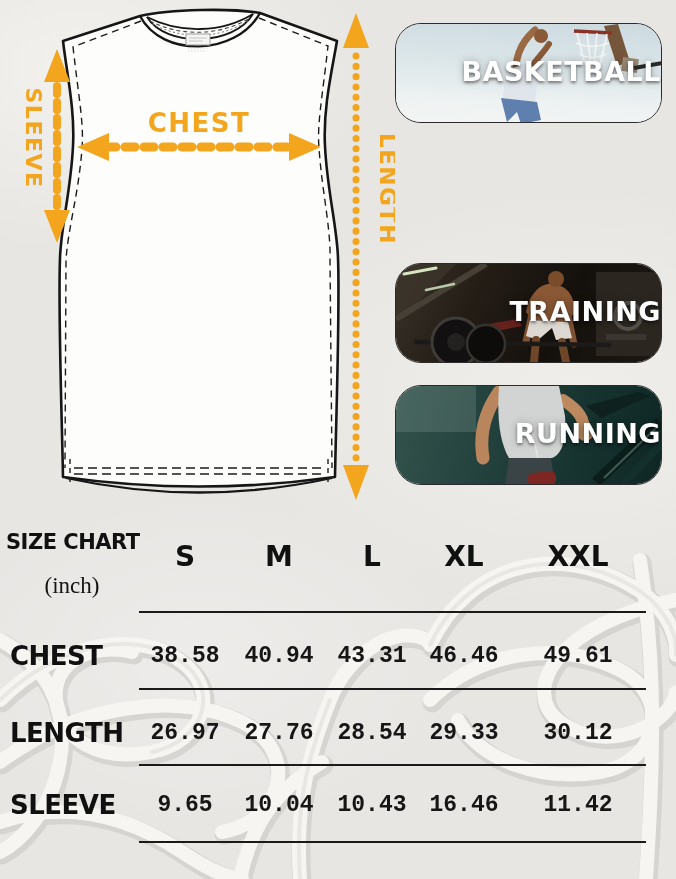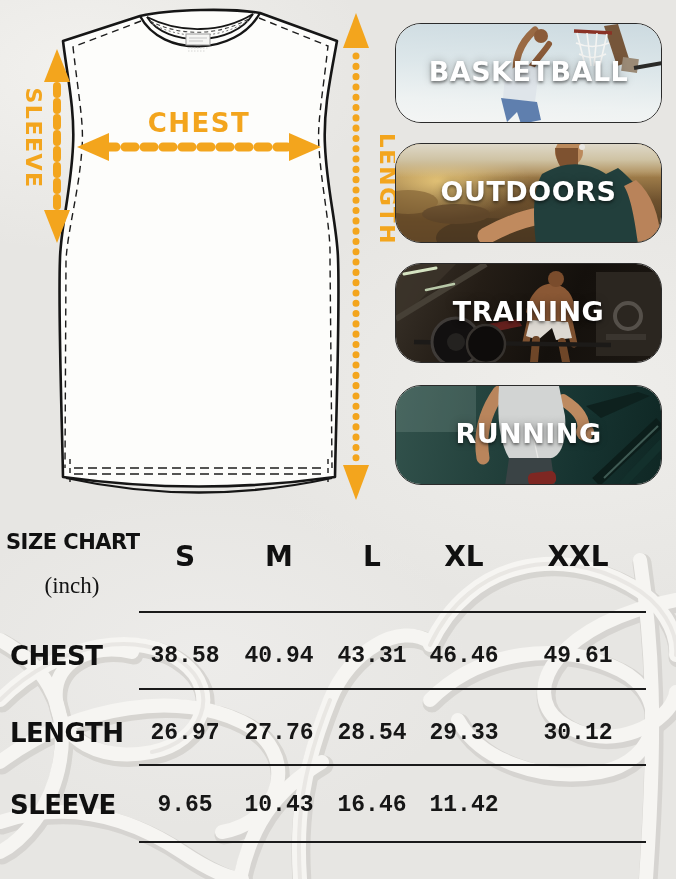--- a/index.html
+++ b/index.html
@@ -18,21 +18,21 @@
   .m-label{font-family:"DejaVu Sans", sans-serif;font-weight:bold;fill:#F3A51D}
   
   .card{
     position:absolute;left:395px;width:267px;height:100px;border-radius:26px;
     overflow:hidden;border:1.5px solid #2b2b2b;box-sizing:border-box;z-index:2;
   }
   .card .art{position:absolute;inset:0}
   .card .art svg{position:absolute;inset:0}
   .card .panel-label{
     position:absolute;left:0;right:0;top:50%;transform:translateY(-54%);
-    text-align:center;color:#fff;font-family:"DejaVu Sans", sans-serif;
+    text-align:right;color:#fff;font-family:"DejaVu Sans", sans-serif;
     font-weight:bold;font-size:27px;letter-spacing:.5px;
     text-shadow:0 2px 3px rgba(0,0,0,.45), 0 0 8px rgba(0,0,0,.25);
     z-index:3;
   }
   .art-basketball{background:linear-gradient(183deg,#ccdae0 0%,#dde7ea 45%,#eef2f2 78%,#f4f5f4 100%);}
   .art-outdoors{background:
       linear-gradient(to bottom,#ded8c8 0%,#cfc3a4 16%,rgba(207,195,164,0) 34%),
       radial-gradient(130px 55px at 16% 38%, rgba(238,206,126,.85), rgba(238,206,126,0) 70%),
       linear-gradient(180deg,#a8854f 28%,#6e512e 58%,#46341f 100%);}
   .art-training{background:linear-gradient(115deg,#3a332a 0%,#241d16 30%,#14100c 62%,#1d1813 100%);}
@@ -163,41 +163,20 @@
           <circle cx="145" cy="12" r="7" fill="#8a5a38"></circle>
           <path d="M 125,60 C 133,42 147,30 153,20" stroke="#8a5a38" stroke-width="6" stroke-linecap="round" fill="none"></path>
           <path d="M 109,52 C 115,40 135,38 143,46 L 139,78 L 107,74 Z" fill="#dfe5ea"></path>
           <path d="M 105,74 L 141,78 L 145,96 L 125,100 L 121,88 L 111,98 Z" fill="#5f7fae"></path>
         </g>
       </svg>
     </div>
     <span class="panel-label">BASKETBALL</span>
   </div>
 
-  <div class="card" style="top:143px">
-    <div class="art art-outdoors">
-      <svg viewBox="0 0 267 100" width="267" height="100">
-        <g opacity=".75">
-          <ellipse cx="30" cy="82" rx="42" ry="18" fill="#6b4e2a"></ellipse>
-          <ellipse cx="92" cy="94" rx="52" ry="20" fill="#4e3a22"></ellipse>
-          <ellipse cx="12" cy="58" rx="30" ry="12" fill="#8a6a3a"></ellipse>
-          <ellipse cx="60" cy="70" rx="34" ry="10" fill="#5f462a"></ellipse>
-        </g>
-        <g>
-          <path d="M 90,92 C 130,70 158,66 196,76" stroke="#c08a5e" stroke-width="17" stroke-linecap="round" fill="none"></path>
-          <circle cx="173" cy="8" r="14" fill="#bb8a5c"></circle>
-          <path d="M 159,4 C 160,26 172,32 182,24 L 182,4 Z" fill="#7e5230"></path>
-          <circle cx="186" cy="3" r="3" fill="#e8e6e2"></circle>
-          <path d="M 146,30 C 170,16 192,18 210,30 L 222,24 C 244,42 258,62 264,100 L 140,100 C 136,66 138,44 146,30 Z" fill="#223f3c"></path>
-          <path d="M 240,36 C 256,50 264,72 265,100 L 242,100 C 238,70 234,52 228,42 Z" fill="#b9835a"></path>
-        </g>
-      </svg>
-    </div>
-    <span class="panel-label">OUTDOORS</span>
-  </div>
 
   <div class="card" style="top:263px">
     <div class="art art-training">
       <svg viewBox="0 0 267 100" width="267" height="100">
         <polygon points="0,0 60,0 20,40 0,52" fill="#3c342b" opacity=".8"></polygon>
         <line x1="0" y1="55" x2="90" y2="0" stroke="#464036" stroke-width="6"></line>
         <line x1="8" y1="10" x2="40" y2="4" stroke="#d6e4c2" stroke-width="3" stroke-linecap="round"></line>
         <line x1="30" y1="26" x2="58" y2="20" stroke="#b8c8a8" stroke-width="2.5" stroke-linecap="round"></line>
         <g>
           <rect x="200" y="8" width="67" height="84" fill="#2b2620"></rect>
@@ -282,20 +261,21 @@
       <div class="sc-cell sc-val">28.54</div>
       <div class="sc-cell sc-val">29.33</div>
       <div class="sc-cell sc-val">30.12</div>
     </div>
 
     <div class="sc-line" style="top:764px"></div>
 
     <div class="sc-row" style="top:785px">
       <div class="sc-cell sc-label">SLEEVE</div>
       <div class="sc-cell sc-val">9.65</div>
+      <div class="sc-cell sc-val">10.04</div>
       <div class="sc-cell sc-val">10.43</div>
       <div class="sc-cell sc-val">16.46</div>
       <div class="sc-cell sc-val">11.42</div>
     </div>
 
     <div class="sc-line" style="top:841px"></div>
   </div>
 
 </div>
 

